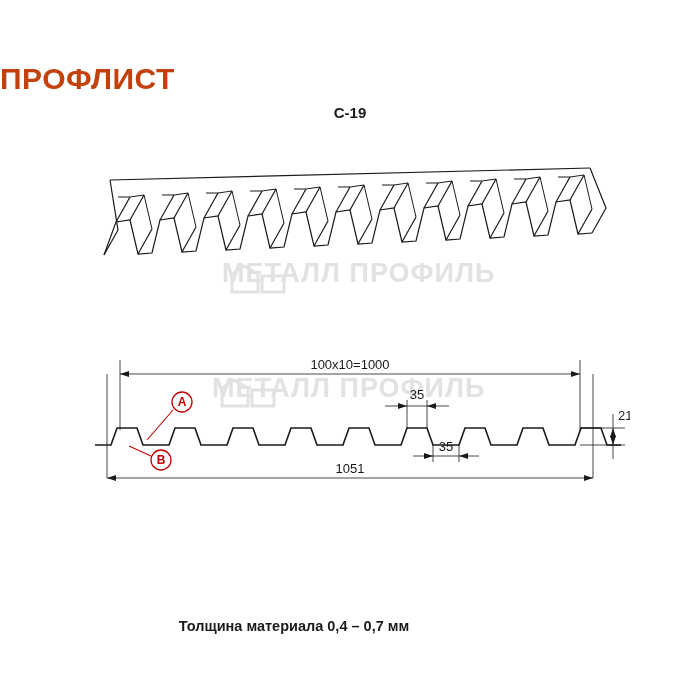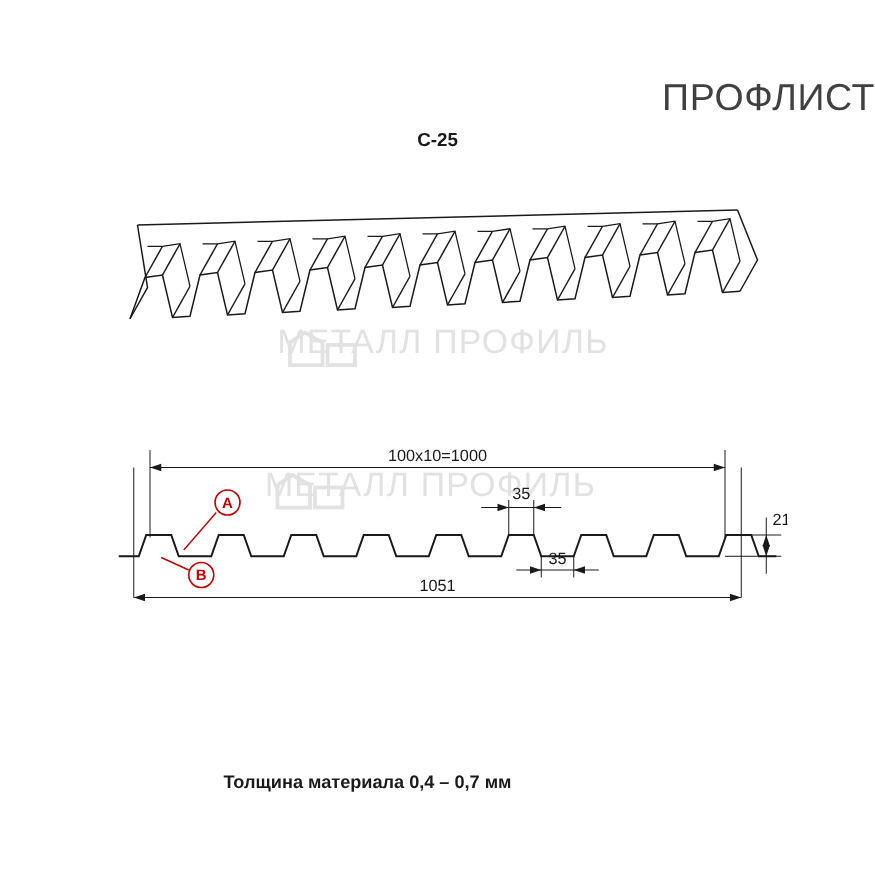--- a/index.html
+++ b/index.html
@@ -20,42 +20,42 @@
     position: absolute;
     inset: 0;
   }
 
   
   .title {
     position: absolute;
     top: 62px;
     left: 0;
     width: 700px;
-    text-align: right;
+    text-align: left;
     font-size: 30px;
-    font-weight: normal;
+    font-weight: bold;
     letter-spacing: 0.5px;
-    color: #404040;
+    color: #c2410c;
   }
   .subtitle {
     position: absolute;
     top: 104px;
     left: 0;
     width: 700px;
     text-align: center;
     font-size: 15px;
     font-weight: bold;
     color: #1a1a1a;
   }
 
   
   .watermark {
     position: absolute;
     color: #e2e2e2;
-    font-weight: normal;
+    font-weight: bold;
     letter-spacing: 1px;
     white-space: nowrap;
     user-select: none;
     pointer-events: none;
   }
   .wm-1 {
     top: 258px;
     left: 222px;
     font-size: 27px;
   }
@@ -100,21 +100,21 @@
   }
   .dim-label { font-size: 13px; }
   .callout-label { font-size: 12px; font-weight: bold; fill: #c00000; }
 </style>
 </head>
 <body>
 
 <div class="page">
 
   <div class="title">ПРОФЛИСТ</div>
-  <div class="subtitle">С-25</div>
+  <div class="subtitle">С-19</div>
 
   <div class="sheet-3d">
     <svg width="520" height="130" viewBox="0 0 520 130">
       <g fill="none" stroke="#1a1a1a" stroke-width="1.2" stroke-linejoin="miter">
 
         <path d="M20 30 L500 18"></path>
 
         <path d="M14 105
                  L26 72 L40 70 L48 104 L62 103
                  L70 70 L84 68 L92 102 L106 101

